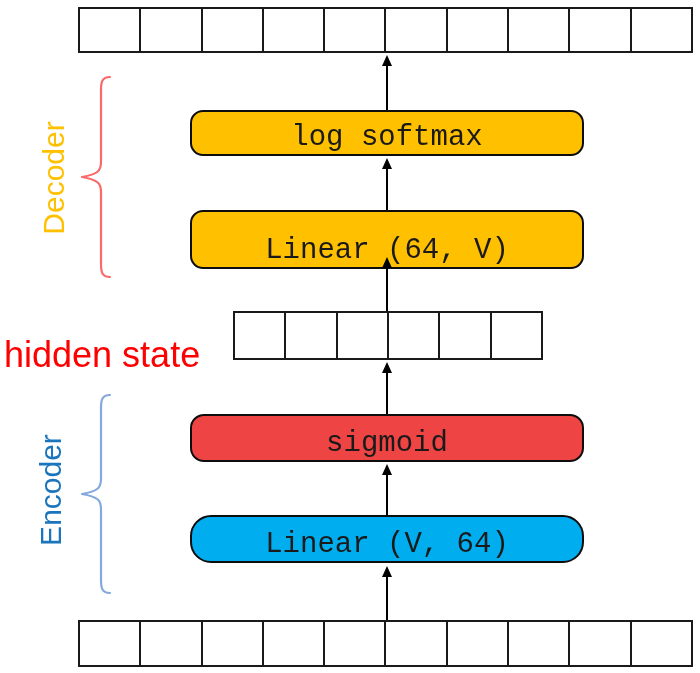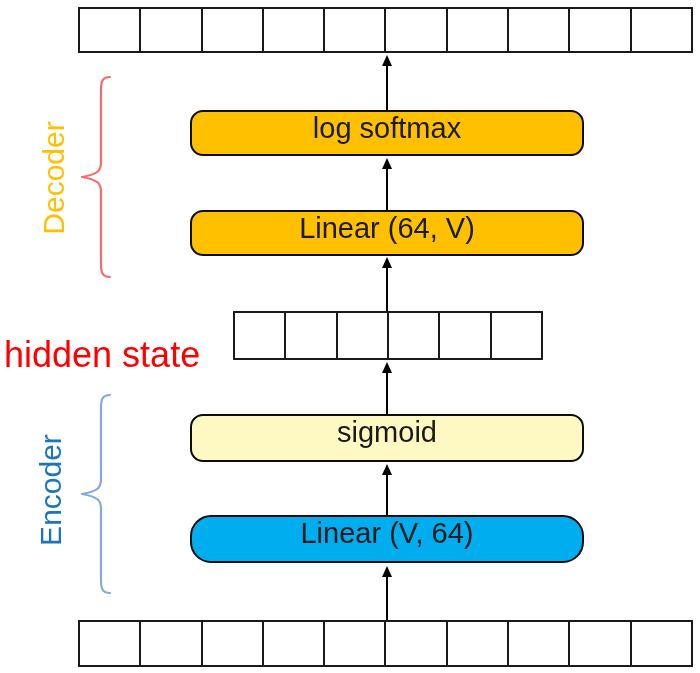--- a/index.html
+++ b/index.html
@@ -25,24 +25,25 @@
   }
   .vrow .cell:last-child { border-right: none; }
 
   
   .layer-box {
     position: absolute;
     box-sizing: border-box;
     border: 2.5px solid #0d0d0d;
     border-radius: 13px;
     display: flex;
-    align-items: flex-start;
+    align-items: flex-end;
     justify-content: center;
     font-size: 29px;
     color: #1a1a1a;
+    font-family: Liberation Mono, monospace;
   }
 
   
   .arrow { position: absolute; width: 14px; }
   .arrow .head {
     position: absolute;
     top: 0; left: 50%;
     transform: translateX(-50%);
     width: 0; height: 0;
     border-left: 5.5px solid transparent;
@@ -113,21 +114,21 @@
 
   <div class="layer-box" style="left: 190px; top: 110px; width: 394px; height: 46px; background: rgb(255, 192, 0);">
     <span>log softmax</span>
   </div>
 
   <div class="arrow" style="left:380px; top:158px; height:52px;">
     <div class="head"></div>
     <div class="shaft"></div>
   </div>
 
-  <div class="layer-box" style="left: 190px; top: 210px; width: 394px; height: 46px; background: rgb(255, 192, 0);">
+  <div class="layer-box" style="left: 190px; top: 210px; width: 394px; height: 59px; background: rgb(255, 192, 0);">
     <span>Linear (64, V)</span>
   </div>
 
   <div class="arrow" style="left:380px; top:257px; height:54px;">
     <div class="head"></div>
     <div class="shaft"></div>
   </div>
 
   <div class="hs-label" style="left: 4px; top: 314px; color: rgb(255, 0, 0);">hidden state</div>
 
@@ -144,21 +145,21 @@
     <div class="head"></div>
     <div class="shaft"></div>
   </div>
 
   <svg class="brace" style="left:74px; top:392px;" width="38" height="204" viewBox="0 0 38 204">
     <path d="M36,3 C28,3 27,8 27,16 L27,87 C27,96 24,99 8,102 C24,105 27,108 27,117 L27,188 C27,196 28,201 36,201" style="stroke: rgb(133, 169, 220);"></path>
   </svg>
 
   <div class="side-label" style="left: 51px; top: 490px; color: rgb(27, 117, 188);">Encoder</div>
 
-  <div class="layer-box" style="left: 190px; top: 414px; width: 394px; height: 48px; background: #fef9c3;">
+  <div class="layer-box" style="left: 190px; top: 414px; width: 394px; height: 48px; background: #ef4444; border-radius: 14px;">
     <span>sigmoid</span>
   </div>
 
   <div class="arrow" style="left:380px; top:464px; height:51px;">
     <div class="head"></div>
     <div class="shaft"></div>
   </div>
 
   <div class="layer-box" style="left: 190px; top: 515px; width: 394px; height: 48px; background: rgb(0, 174, 239); border-radius: 21px;">
     <span>Linear (V, 64)</span>

